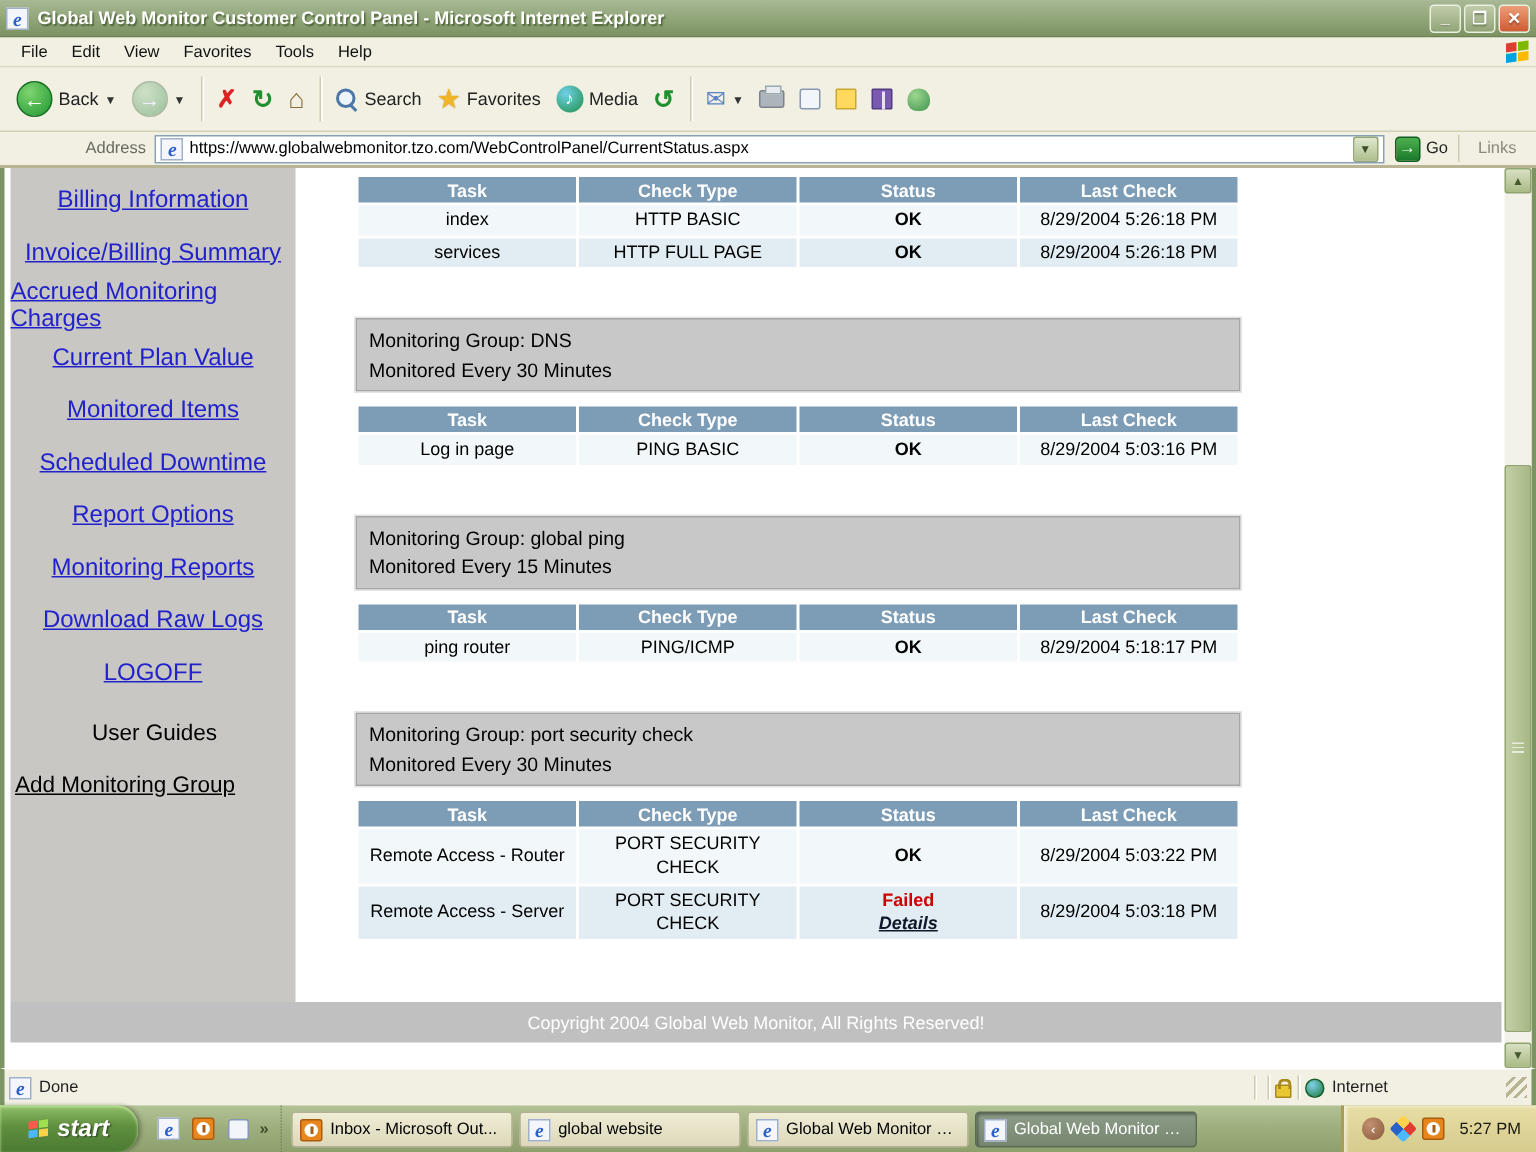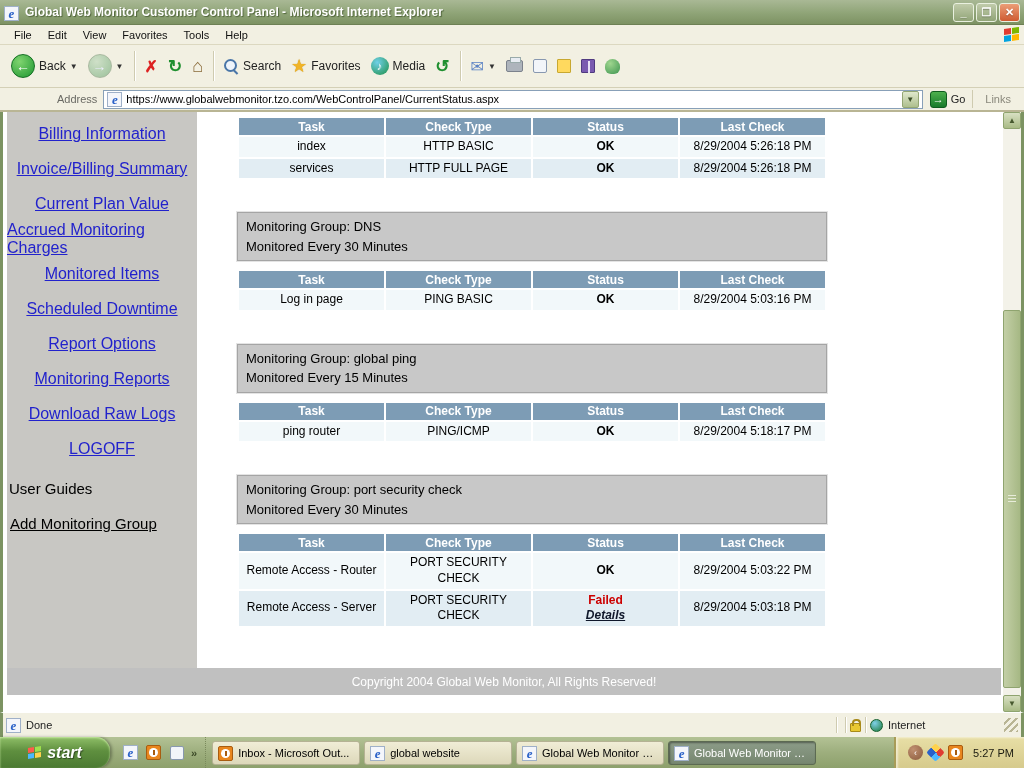--- a/index.html
+++ b/index.html
@@ -74,21 +74,21 @@
   .go-btn { display:flex; align-items:center; gap:4px; padding:0 7px; color:#222; }
   .go-circ { width:17px; height:17px; border-radius:3px; background:linear-gradient(180deg,#4db04d,#187a2a);
     color:#fff; font-size:11px; font-weight:bold; display:flex; align-items:center; justify-content:center; border:1px solid #0f5c1e;}
   .links-label { border-left:1px solid #cfcbb0; padding:3px 10px 3px 12px; color:#8a887c; }
 
   
   .viewport { position:relative; height:600px; background:#fff; border-left:3px solid #7c9362; border-right:3px solid #7c9362; }
   .sidebar { position:absolute; left:4px; top:0; width:190px; height:556px; background:#c8c7c3; padding-top:4px; }
   .side-link-row { height:35px; display:flex; align-items:center; justify-content:center; }
   .side-link { color:#2222cc; text-decoration:underline; font-size:16px; cursor:pointer; }
-  .side-plain { font-size:15px; color:#000; padding-left:2px; margin-top:14px; }
+  .side-plain { font-size:15px; color:#000; padding-left:2px; margin-top:14px;text-align:center; }
   .side-big-link { font-size:15px; color:#000; text-decoration:underline; padding-left:3px; margin-top:18px; display:inline-block; cursor:pointer; }
 
   .main { position:absolute; left:196px; top:0; right:20px; bottom:0; }
   .content-pad { padding:4px 0 0 38px; }
 
   table.mon { width:590px; table-layout:fixed; border-collapse:separate; border-spacing:2px; font-size:12px; }
   table.mon col { width:25%; }
   table.mon th { background:#7d9cb5; color:#fff; font-weight:bold; font-size:12px; height:17px; padding:1px 2px; }
   table.mon td { text-align:center; padding:2px 3px; color:#000; line-height:1.3; }
   table.mon tr.rowa td { background:#f2f8fa; }
@@ -125,21 +125,21 @@
   .lock-ic::before { content:""; position:absolute; left:1px; top:-5px; width:5px; height:5px;
     border:2px solid #a88a1a; border-bottom:none; border-radius:4px 4px 0 0; }
   .globe-ic { width:13px; height:13px; border-radius:50%; background:radial-gradient(circle at 35% 30%,#7fd0e8,#1d7a3c); border:1px solid #14602e; }
   .zone { display:flex; align-items:center; gap:5px; width:130px; }
   .grip { width:14px; height:14px; margin-left:4px;
     background:repeating-linear-gradient(135deg,transparent 0 3px,#b9b594 3px 5px); }
 
   
   .taskbar { height:31px; background:linear-gradient(180deg,#b3c295 0%,#9dae7d 50%,#8da06c 100%);
     display:flex; align-items:stretch; }
-  .start-btn { width:110px; background:linear-gradient(180deg,#8fbf68 0%,#5f8f3f 45%,#4b7a32 100%);
+  .start-btn { width:92px; background:linear-gradient(180deg,#8fbf68 0%,#5f8f3f 45%,#4b7a32 100%);
     border-radius:0 14px 14px 0; display:flex; align-items:center; justify-content:center; gap:6px;
     color:#fff; font-size:16px; font-weight:bold; font-style:italic; text-shadow:1px 1px 1px rgba(0,0,0,.45);
     box-shadow:inset 0 1px 2px #c5e8a0, 2px 0 3px rgba(0,0,0,.3); cursor:pointer; }
   .start-flag { display:grid; grid-template-columns:6px 6px; grid-template-rows:5px 5px; gap:1px; transform:skewY(-8deg); }
   .start-flag i:nth-child(1){background:#ff5a4c;} .start-flag i:nth-child(2){background:#9fe04c;}
   .start-flag i:nth-child(3){background:#4cb8ff;} .start-flag i:nth-child(4){background:#ffd24c;}
   .quick { display:flex; align-items:center; gap:6px; padding:0 8px 0 12px; border-right:1px dotted #7a8a5c; }
   .ql-ic { width:17px; height:17px; display:flex; align-items:center; justify-content:center; cursor:pointer; }
   .outlook-ic { width:15px; height:15px; background:#e8861e; border:1px solid #a85c10; border-radius:2px; position:relative; }
   .outlook-ic::before { content:""; position:absolute; left:2px; top:2px; width:9px; height:9px; border-radius:50%; background:#fff; }
@@ -266,24 +266,24 @@
   <div class="viewport">
 
     <div class="sidebar">
       <div class="side-link-row">
           <span class="side-link">Billing Information</span>
         </div>
       <div class="side-link-row">
           <span class="side-link">Invoice/Billing Summary</span>
         </div>
       <div class="side-link-row">
+          <span class="side-link">Accrued Monitoring Charges</span>
+        </div>
+      <div class="side-link-row">
           <span class="side-link">Current Plan Value</span>
-        </div>
-      <div class="side-link-row">
-          <span class="side-link">Accrued Monitoring Charges</span>
         </div>
       <div class="side-link-row">
           <span class="side-link">Monitored Items</span>
         </div>
       <div class="side-link-row">
           <span class="side-link">Scheduled Downtime</span>
         </div>
       <div class="side-link-row">
           <span class="side-link">Report Options</span>
         </div>

